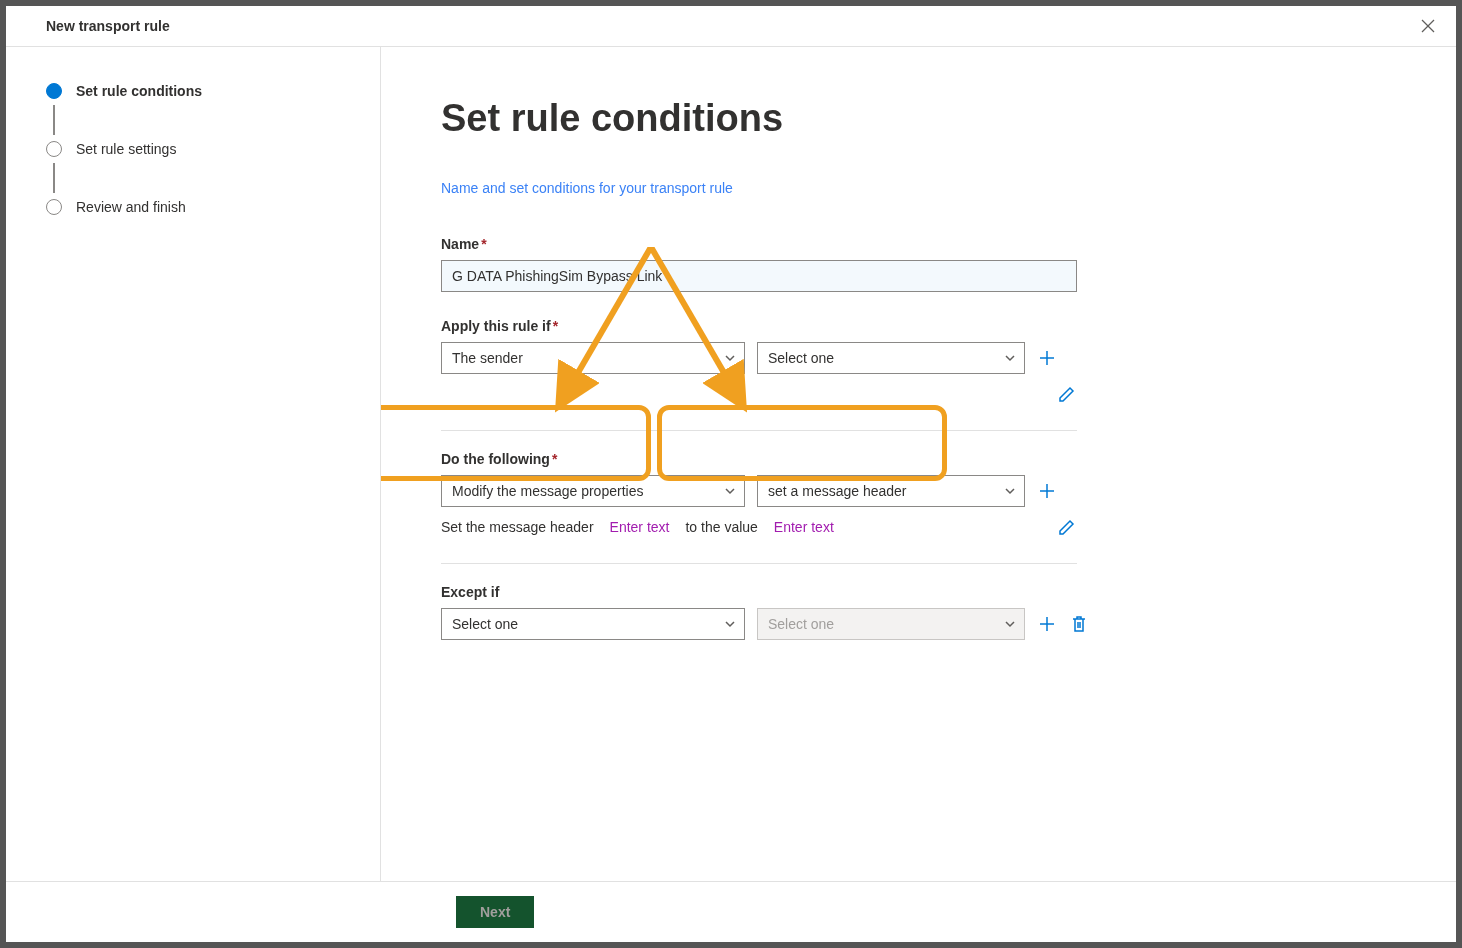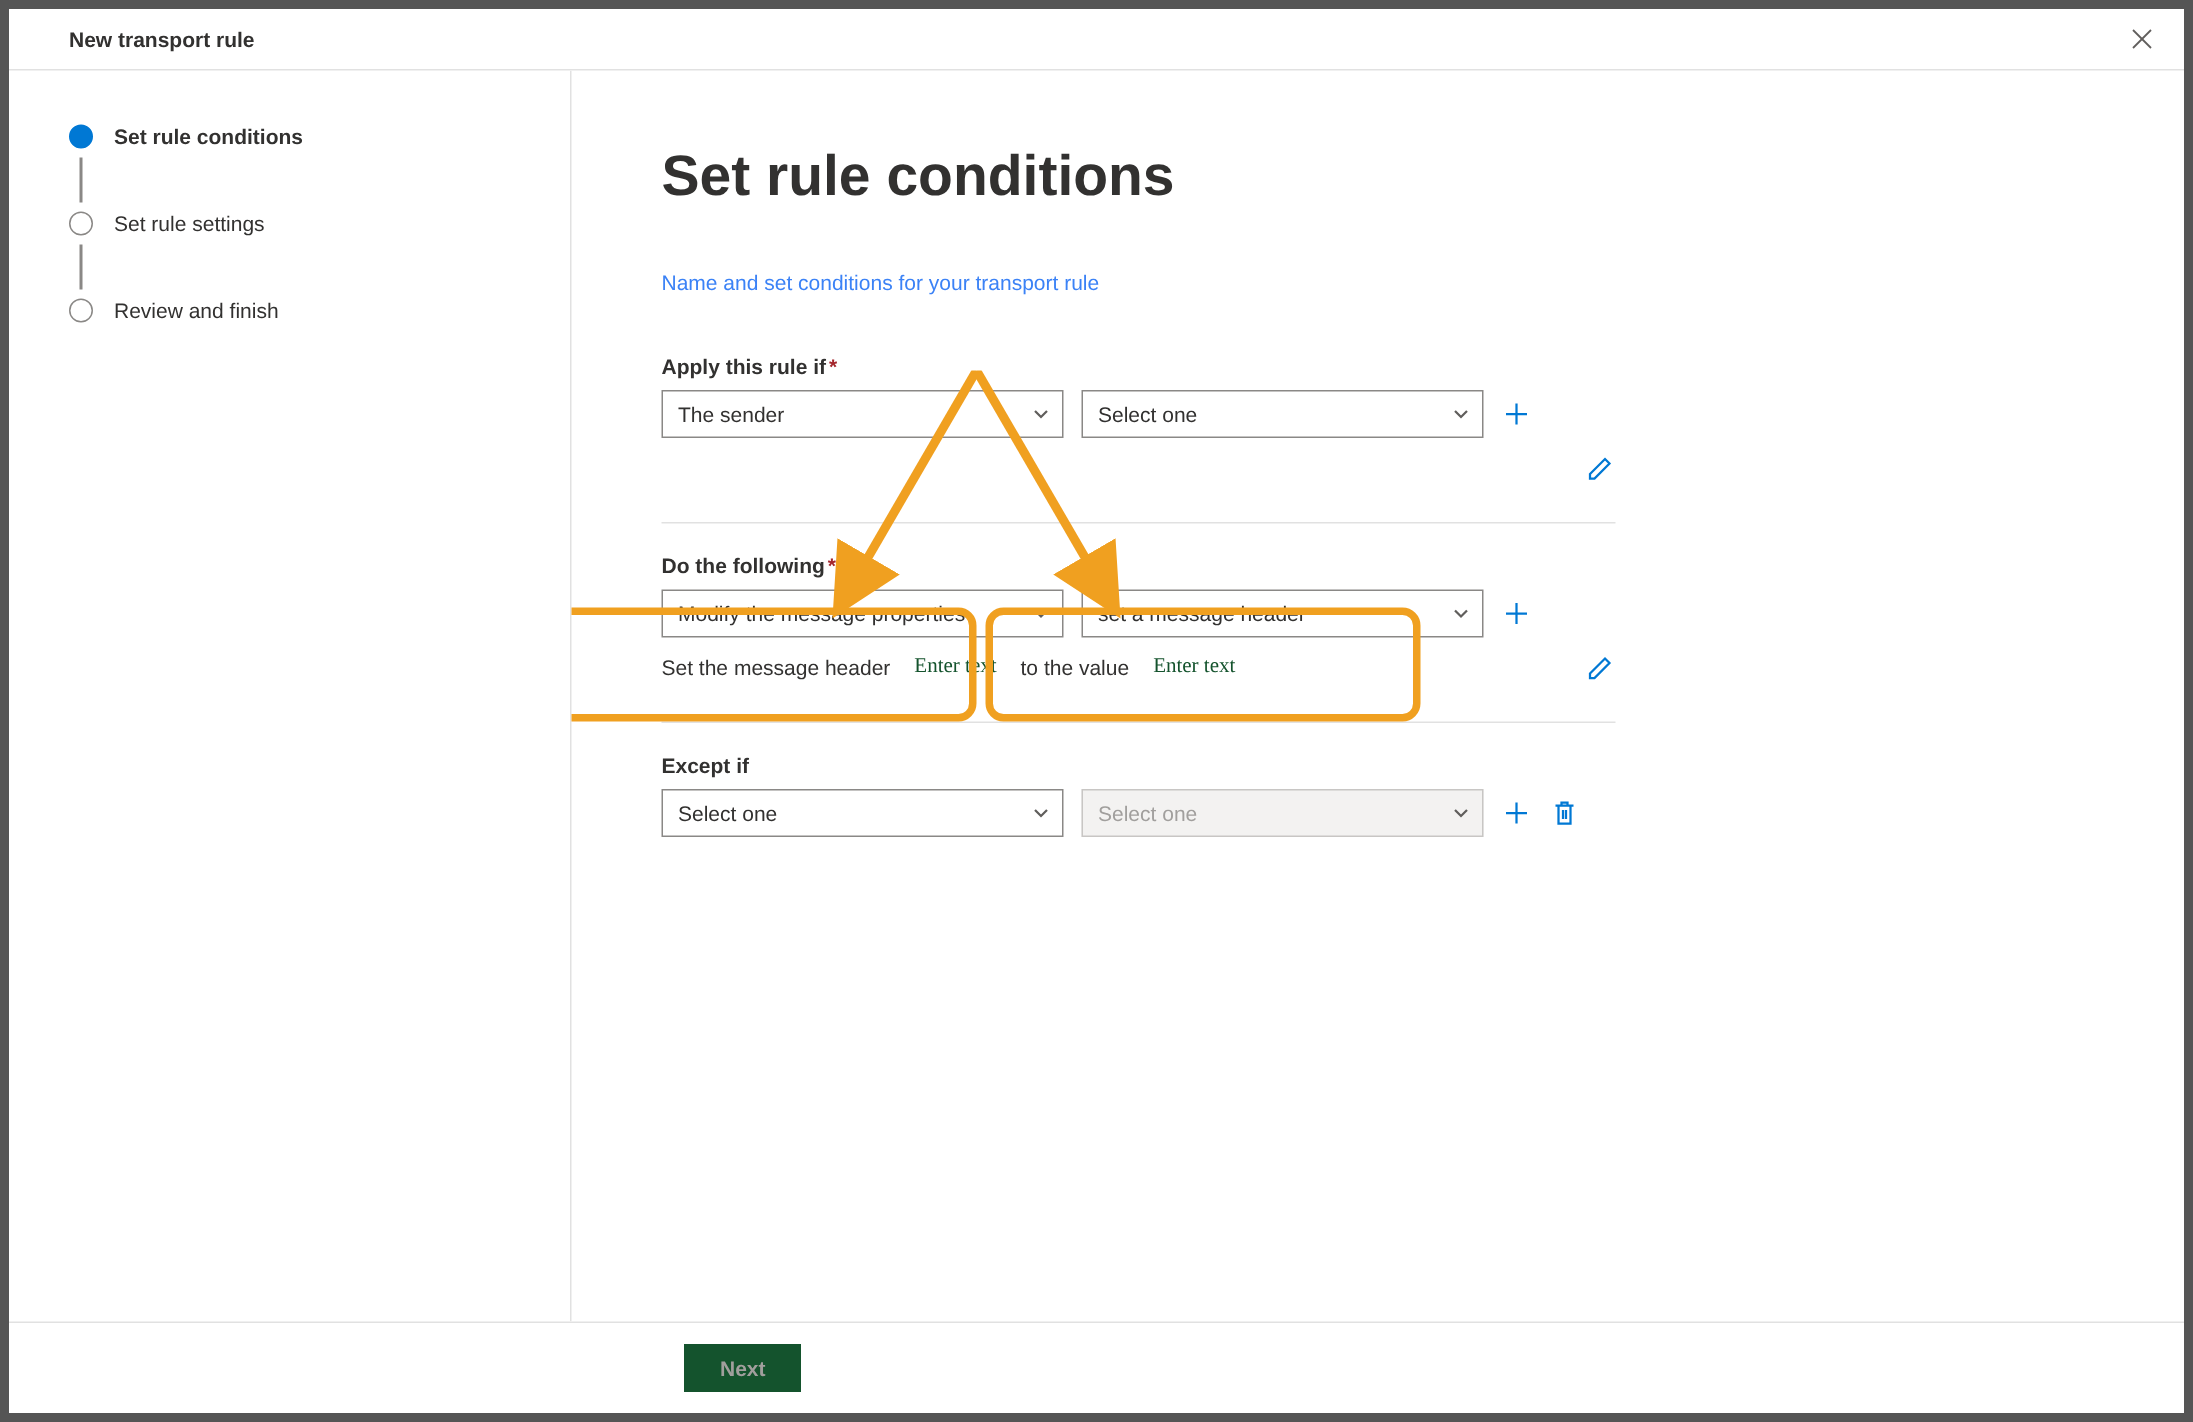--- a/index.html
+++ b/index.html
@@ -113,21 +113,21 @@
   border: 1px solid #8a8886;
   background: #fff;
   display: flex;
   align-items: center;
   justify-content: space-between;
   padding: 0 8px 0 10px;
   font-size: 14px;
   color: #323130;
   cursor: pointer;
 }
-.select.w1 { width: 268px; }
+.select.w1 { width: 304px; }
 .select.w2 { width: 268px; }
 .select.disabled { background: #f3f2f1; color: #a19f9d; border-color: #c8c6c4; cursor: default; }
 .chevron {
   width: 12px; height: 12px;
   stroke: #605e5c;
   stroke-width: 1.5;
   fill: none;
 }
 .icon-btn {
   width: 20px; height: 20px;
@@ -150,21 +150,21 @@
 }
 .helper-text {
   font-size: 14px;
   color: #323130;
   margin-top: 10px;
   display: flex;
   align-items: center;
   gap: 16px;
   width: 636px;
 }
-.helper-text .link { color: #14532d; cursor: pointer; font-family: Liberation Serif, serif; }
+.helper-text .link { color: #a21caf; cursor: pointer; }
 .helper-text .editicon { margin-left: auto; }
 .footer {
   border-top: 1px solid #e1e1e1;
   padding: 14px 0 14px 450px;
 }
 .next-btn {
   background: #14532d;
   color: #a19f9d;
   border: none;
   padding: 8px 24px;
@@ -212,20 +212,24 @@
       <div class="step">
         <div class="step-dot"></div>
         <div class="step-label">Review and finish</div>
       </div>
     </div>
 
     <div class="main">
       <h1>Set rule conditions</h1>
       <div class="subtitle">Name and set conditions for your transport rule</div>
 
+      <div class="section">
+        <div class="field-label"><span>Name</span><span class="req">*</span></div>
+        <input class="text-input" type="text" value="G DATA PhishingSim Bypass Link" style="">
+      </div>
 
       <div class="section">
         <div class="field-label"><span>Apply this rule if</span><span class="req">*</span></div>
         <div class="row">
           <div class="select w1">
             <span>The sender</span>
             <svg class="chevron" viewBox="0 0 12 12">
                 <polyline points="2,4 6,8 10,4"></polyline>
               </svg>
           </div>

